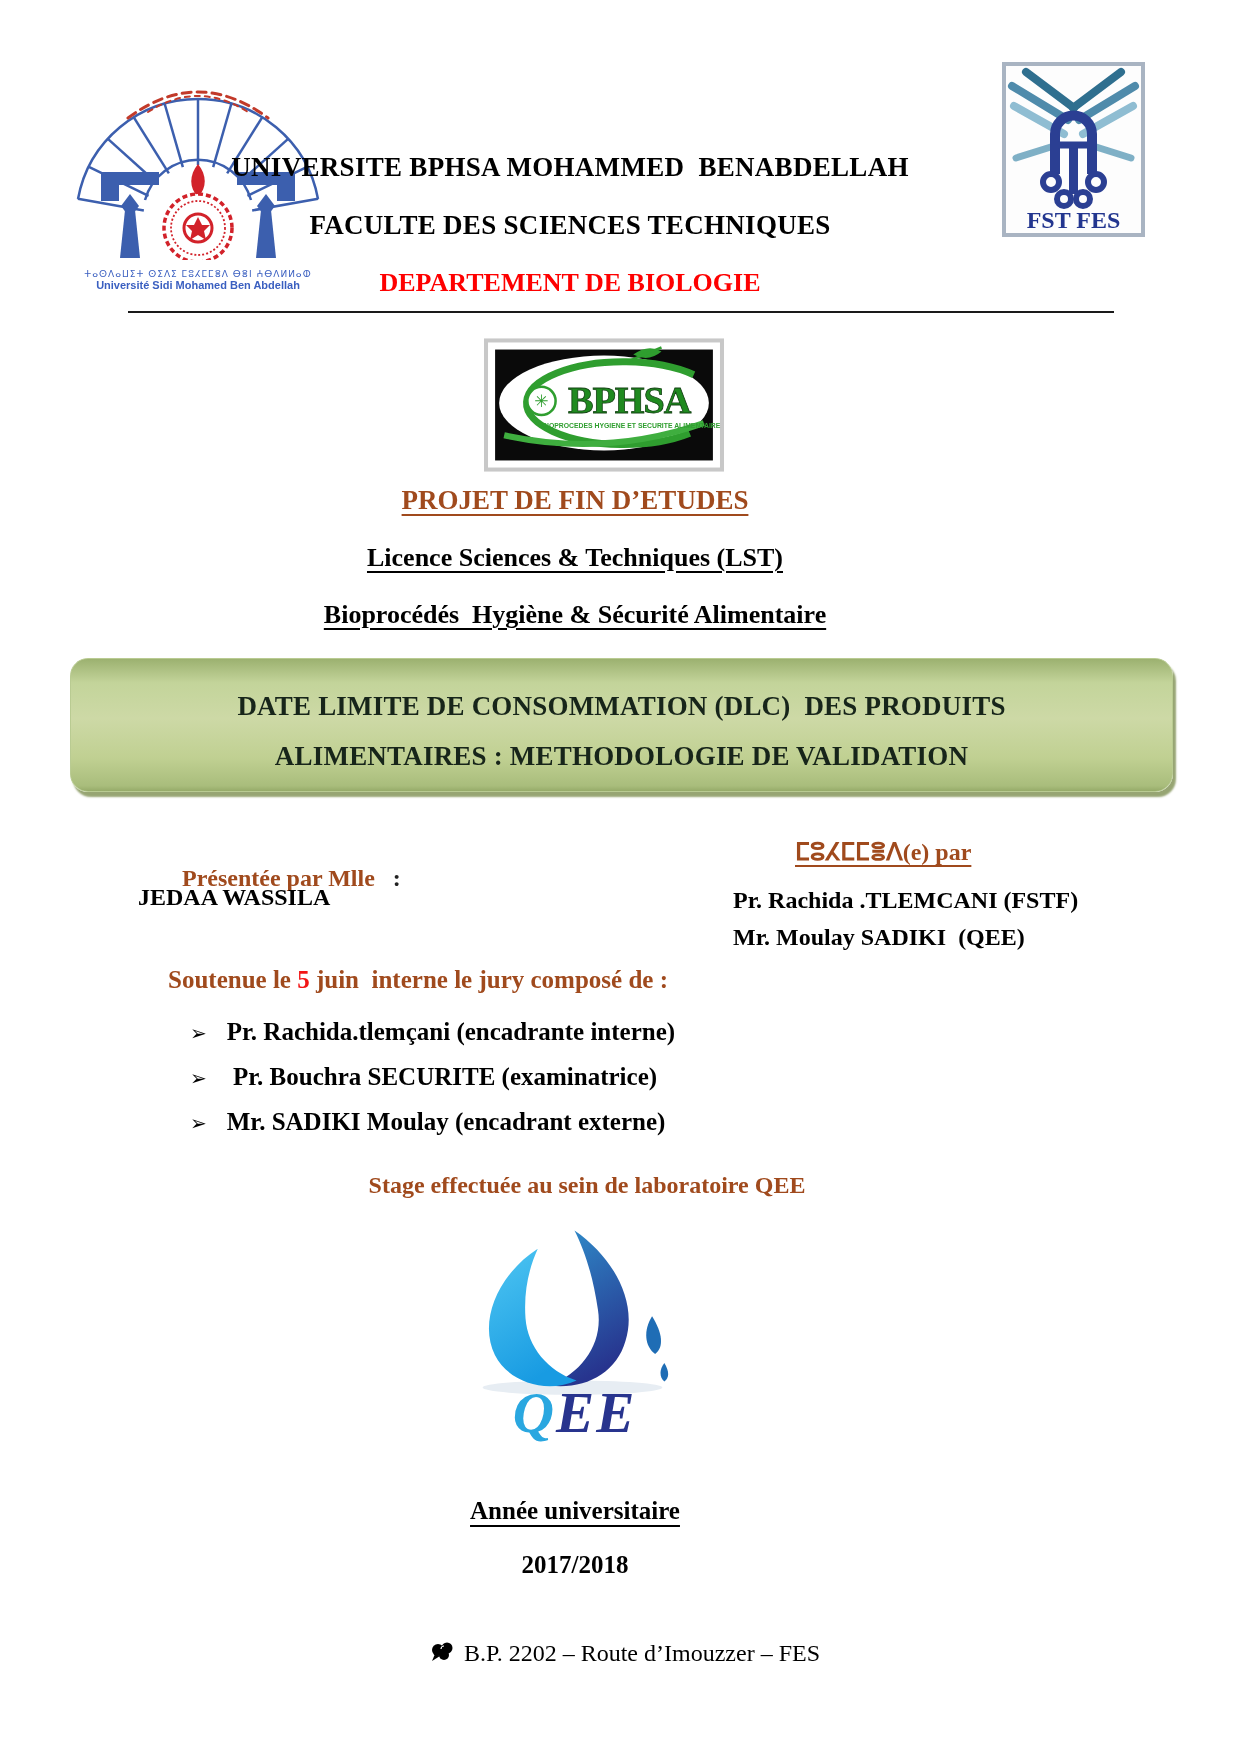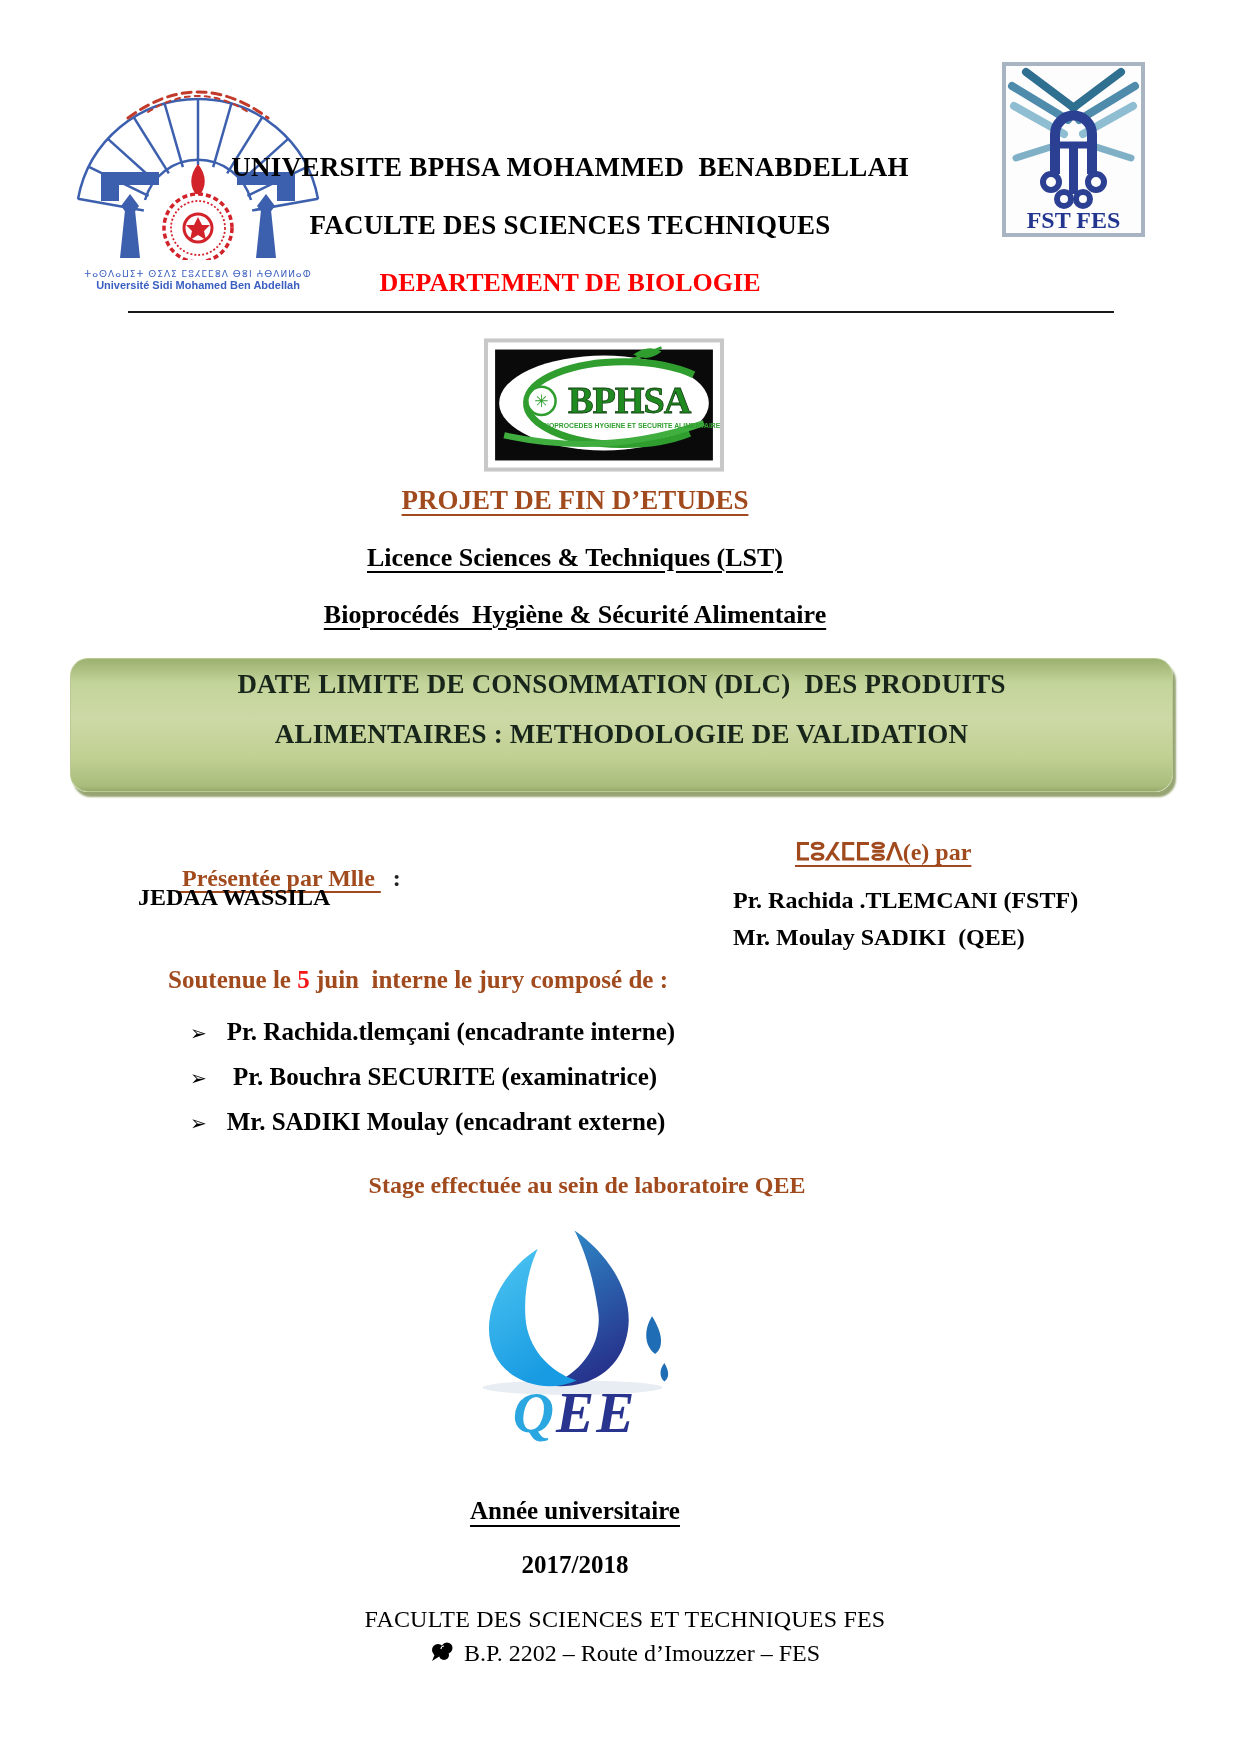--- a/index.html
+++ b/index.html
@@ -34,27 +34,27 @@
   .licence span, .biopro span { text-decoration:underline; text-decoration-thickness:2px; text-underline-offset:5px; }
   .biopro { top:600px; font-size:26px; font-weight:bold; }
 
   
   .title-box {
     position:absolute; left:70px; top:658px; width:1103px; height:134px;
     border-radius:18px;
     border:1px solid #b9cb92;
     background:linear-gradient(180deg,#9cb170 0%, #c3d49a 18%, #cdd9a6 45%, #c0d092 75%, #a9bd7c 96%, #96ab69 100%);
     box-shadow:3px 5px 2px #97a573;
-    text-align:center; box-sizing:border-box;
+    text-align:center; padding-top:22px; box-sizing:border-box;
   }
   .title-line { font-size:27px; font-weight:bold; color:#17251a; line-height:50px; letter-spacing:0.2px; }
 
   
   .presented-label { position:absolute; left:152px; top:838px; font-size:24px; font-weight:bold; color:#a04a1d; }
-  .presented-label .ul { text-decoration:underline; text-decoration-color:#a04a1d; text-decoration-thickness:2px; text-underline-offset:5px; }
+  .presented-label .ul { text-decoration-color:#a04a1d; text-decoration-thickness:2px; text-underline-offset:5px; }
   .presented-label .colon { color:#222; }
   .encadre-label { position:absolute; left:795px; top:838px; font-size:24px; font-weight:bold; color:#a04a1d;
     text-decoration:underline; text-decoration-color:#a04a1d; text-decoration-thickness:2px; text-underline-offset:5px; }
   .presenter { position:absolute; left:138px; top:884px; font-size:24px; font-weight:bold; }
   .supervisors { position:absolute; left:733px; top:882px; font-size:24px; font-weight:bold; line-height:37px; }
 
   .soutenue { position:absolute; left:168px; top:966px; font-size:25px; font-weight:bold; color:#a04a1d; }
   .soutenue .hl { color:#f21616; }
 
   .jury { position:absolute; left:190px; top:1018px; font-size:25px; font-weight:bold; }
@@ -249,21 +249,20 @@
         <tspan fill="#2aa7e0">Q</tspan><tspan fill="#28348e">EE</tspan>
       </text>
     </svg>
   </div>
 
   <div class="center-col annee">
     <span>Année universitaire</span>
   </div>
   <div class="center-col year">2017/2018</div>
 
-  <div class="center-col faculty-footer">FACULTE DES SCIENCES ET TECHNIQUES FES</div>
 
   <div class="center-col address-footer">
     <span class="address-icon">
       <svg width="26" height="24" viewBox="0 0 26 24">
         <circle cx="8" cy="9" r="6" fill="#000"></circle>
         <circle cx="17" cy="7" r="5.5" fill="#000"></circle>
         <circle cx="14" cy="14" r="5" fill="#000"></circle>
         <polygon points="5,13 2,20 10,15" fill="#000"></polygon>
         <path d="M11,8 A3,3 0 0 1 14,5" stroke="#fff" stroke-width="1.2" fill="none"></path>
       </svg>

